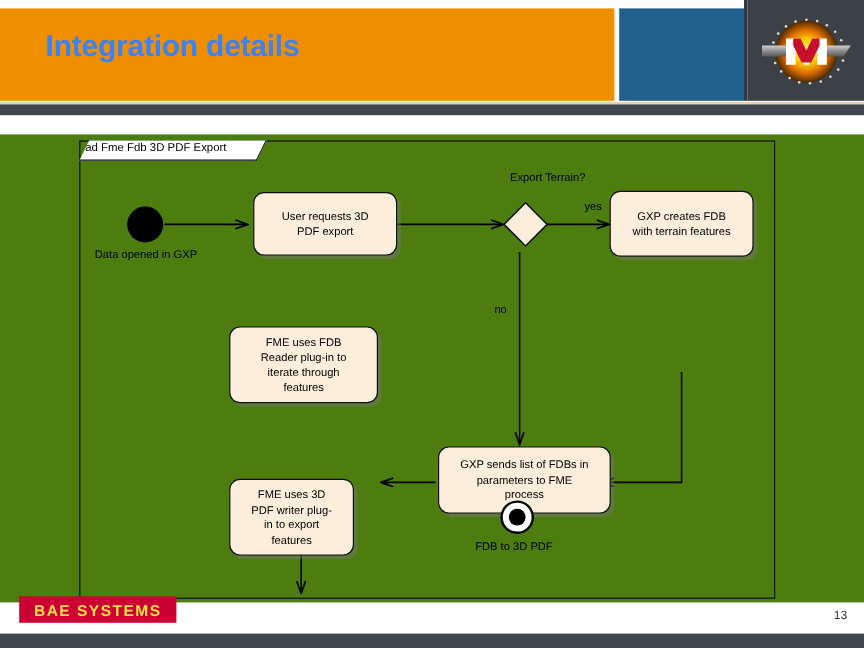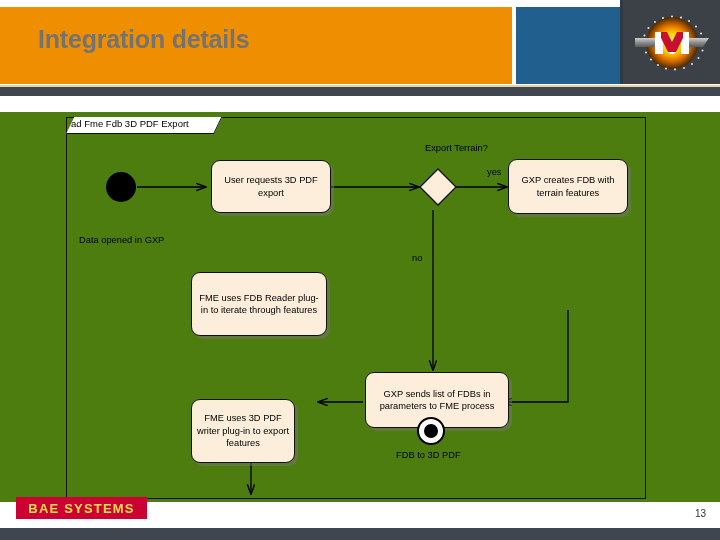--- a/index.html
+++ b/index.html
@@ -25,21 +25,21 @@
     position: absolute;
     left: 0; top: 7px;
     width: 512px; height: 77px;
     background: #ef8f00;
   }
   #slide-title {
     position: absolute;
     left: 38px; top: 25px;
     font-size: 25px;
     font-weight: bold;
-    color: #737373;
+    color: #3b82f6;
     letter-spacing: -0.2px;
     white-space: nowrap;
   }
   #header-blue-panel {
     position: absolute;
     left: 516px; top: 7px;
     width: 104px; height: 77px;
     background: #215f8e;
   }
   #header-dark-panel {
@@ -119,21 +119,21 @@
     border-radius: 9px;
     box-sizing: border-box;
     box-shadow: 3px 3px 0 rgba(120,120,120,0.45);
     display: flex;
     align-items: center;
     justify-content: center;
     text-align: center;
     color: #000;
     font-size: 9.3px;
     line-height: 12.5px;
-    padding: 2px 4px;
+    padding: 2px 14px;
     font-family: "Liberation Sans", sans-serif;
   }
 
   .start-node {
     position: absolute;
     width: 30px; height: 30px;
     border-radius: 50%;
     background: #000000;
   }
   .end-node-outer {
@@ -291,38 +291,38 @@
 
       <path d="M363,290 L318,290" marker-end="url(#arrow)"></path>
 
       <path d="M251,322 L251,382" marker-end="url(#arrow)"></path>
 
       <path d="M315,318 L417,318" marker-end="url(#arrow)" transform="translate(0,101)"></path>
     </g>
   </svg>
 
   <div class="start-node" style="left:106px; top:60px;"></div>
-  <div class="node-caption" style="left:79px; top:95px;margin-top:28px;">Data opened in GXP</div>
+  <div class="node-caption" style="left:79px; top:95px;">Data opened in GXP</div>
 
   <div class="action-node" style="left:211px; top:48px; width:120px; height:53px;">User requests 3D PDF export</div>
 
   <div style="position:absolute; left:419px; top:56px; width:38px; height:38px;">
     <svg width="38" height="38" viewBox="0 0 38 38">
       <polygon points="19,1 37,19 19,37 1,19" fill="#fdeedb" stroke="#111" stroke-width="1.3"></polygon>
     </svg>
   </div>
   <div class="decision-label" style="left:389px; top:31px;margin-left:36px;">Export Terrain?</div>
   <div class="edge-label" style="left:487px; top:55px;">yes</div>
   <div class="edge-label" style="left:412px; top:141px;">no</div>
 
   <div class="action-node" style="left:508px; top:47px; width:120px; height:55px;">GXP creates FDB with terrain features</div>
 
   <div class="action-node" style="left:365px; top:262px; width:144px; height:56px; top:260px;">GXP sends list of FDBs in parameters to FME process</div>
 
-  <div class="action-node" style="left:191px; top:160px; width:136px; height:64px;">FME uses FDB Reader plug-in to iterate through features</div>
+  <div class="action-node" style="left:191px; top:160px; width:124px; height:64px;">FME uses FDB Reader plug-in to iterate through features</div>
 
   <div class="action-node" style="left:191px; top:287px; width:104px; height:64px;">FME uses 3D PDF writer plug-in to export features</div>
 
   <div class="end-node-outer" style="left:417px; top:305px;">
     <div class="end-node-inner"></div>
   </div>
   <div class="node-caption" style="left:396px; top:338px;">FDB to 3D PDF</div>
 
 </div>
 

